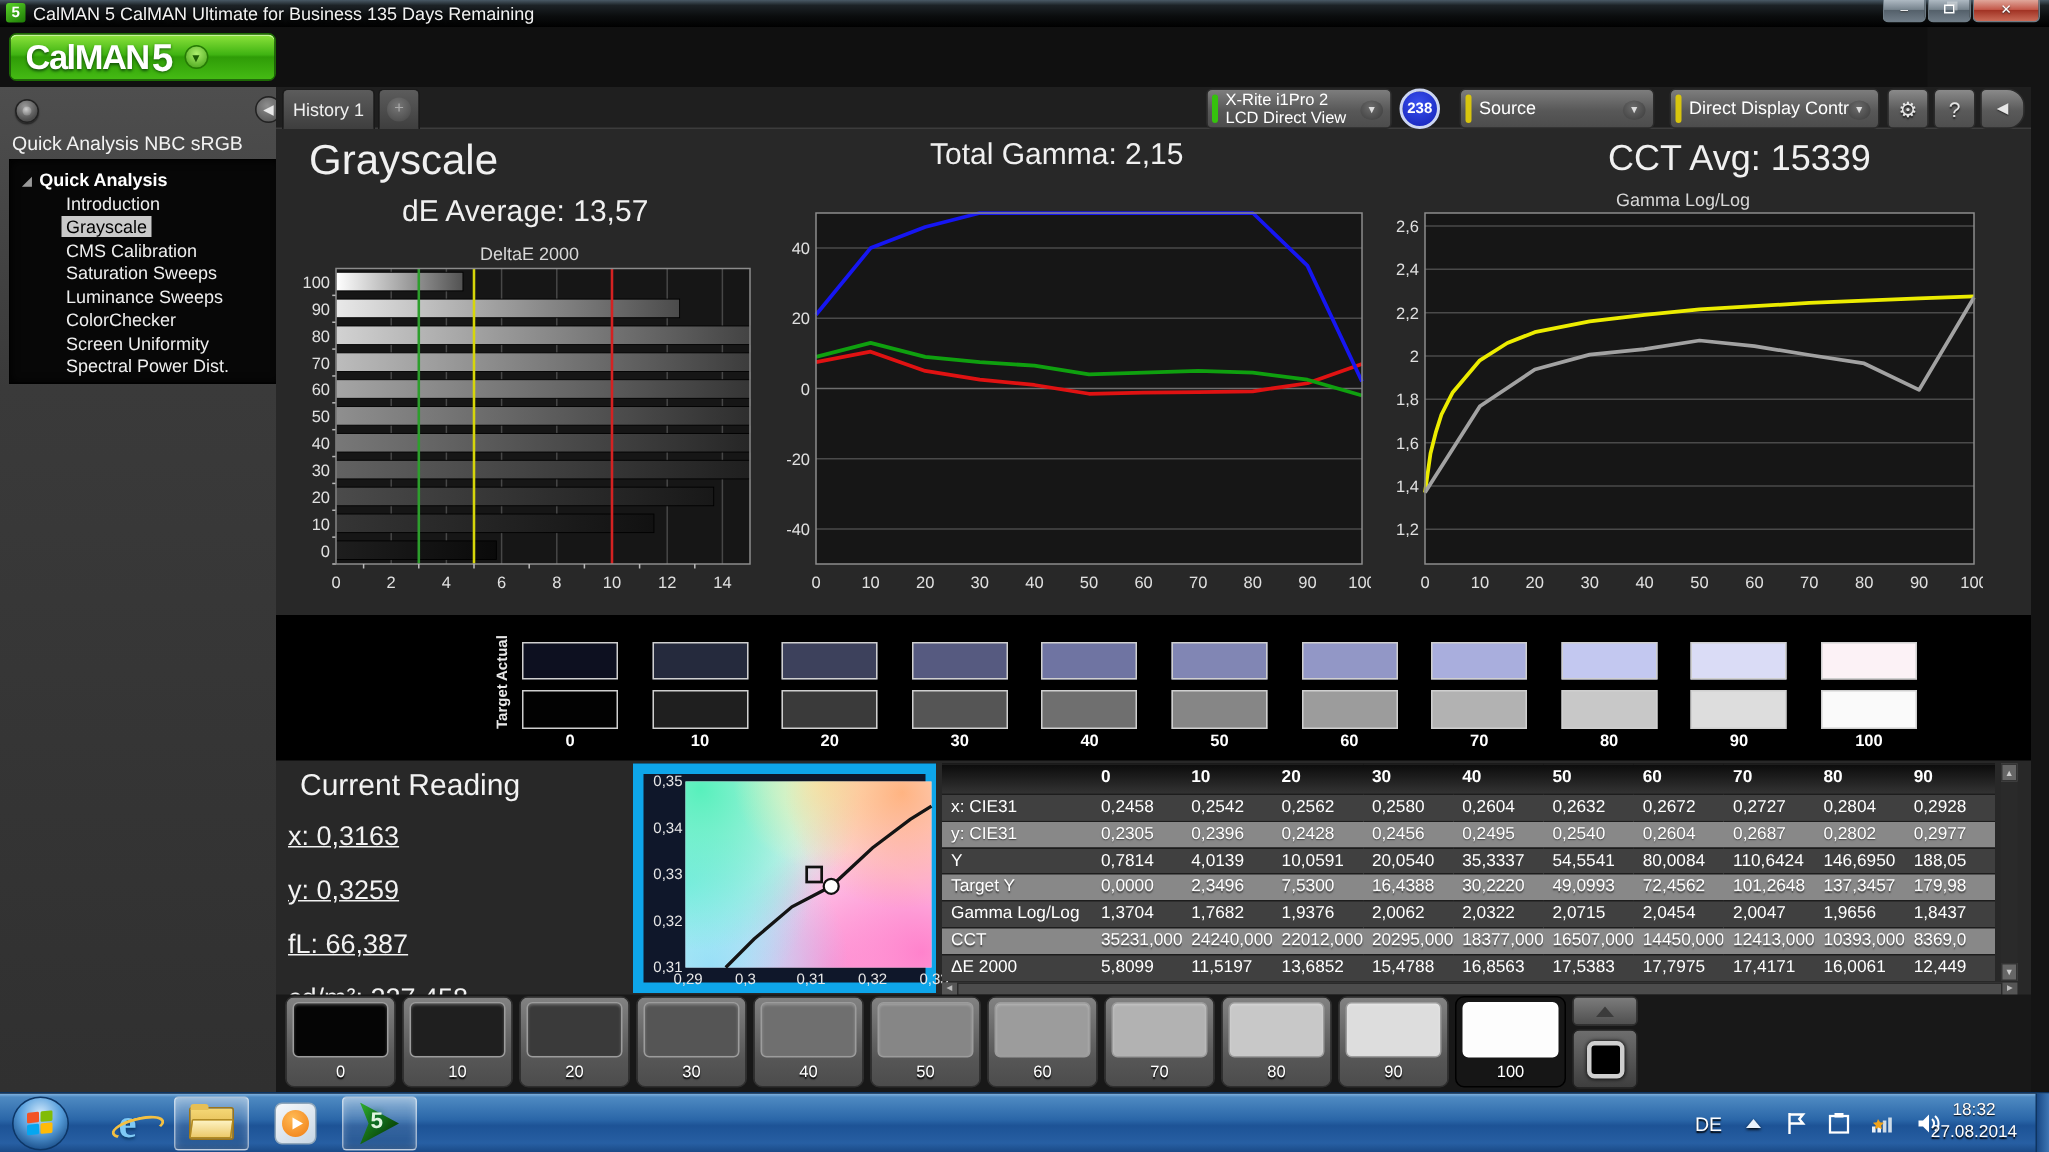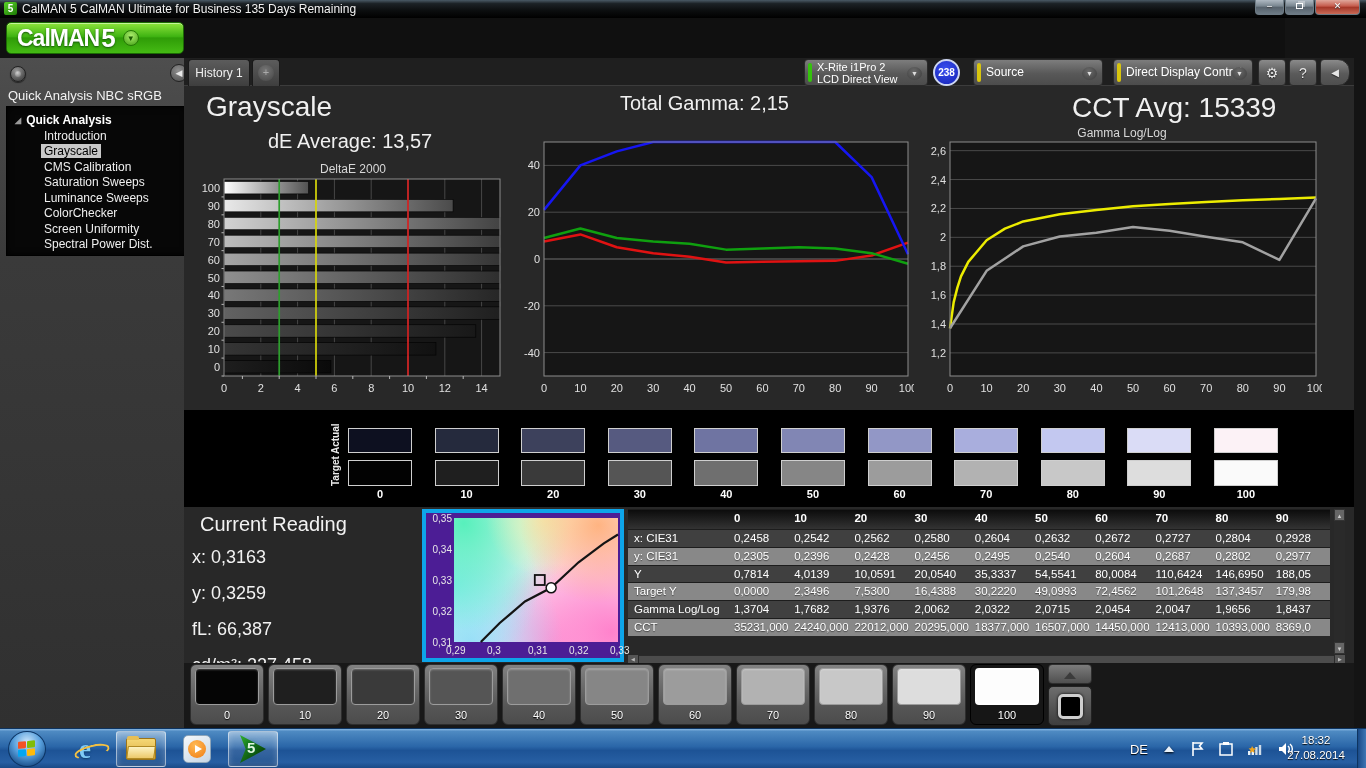--- a/index.html
+++ b/index.html
@@ -82,21 +82,21 @@
   .ddc-dd { left:929px; width:140px; }
   .sq-btn { position:absolute; top:1px; width:28px; height:27px; border-radius:4px;
     background:linear-gradient(180deg,#8a8a8a,#5a5a5a 55%,#4e4e4e); border:1px solid #2a2a2a;
     color:#e6e6e6; font-size:14px; text-align:center; line-height:26px; text-shadow:0 1px 1px #222; }
   .gear-btn { left:1074px; } .help-btn { left:1105px; }
   .clps-btn { left:1136px; width:30px; border-radius:4px 12px 12px 4px; font-size:10px; }
 
   .h-gray { position:absolute; left:22px; top:33px; font-size:28px; color:#f0f0f0; }
   .h-de { position:absolute; left:84px; top:72px; font-size:20px; color:#f0f0f0; }
   .h-tg { position:absolute; left:436px; top:34px; font-size:20px; color:#f0f0f0; }
-  .h-cct { position:absolute; left:888px; top:34px; font-size:28px; color:#f0f0f0; }
+  .h-cct { position:absolute; left:888px; top:34px; font-size:24px; color:#f0f0f0; }
   .c-title { position:absolute; font-size:12px; color:#d8d8d8; }
   .ct-de { left:16px; top:104px; width:306px; text-align:center; }
   .ct-rgb { left:338px; top:68px; width:392px; text-align:center; }
   .ct-gam { left:738px; top:68px; width:400px; text-align:center; }
   .chart-svg { position:absolute; }
   .svg-de { left:14px; top:116px; }
   .svg-rgb { left:338px; top:80px; }
   .svg-gam { left:738px; top:80px; }
 
   
@@ -106,24 +106,24 @@
   .rlab.a { top:18px; } .rlab.t { top:50px; }
   .sw-cols { position:absolute; left:164px; top:18px; width:930px; display:flex; justify-content:space-between; }
   .sw-col { width:64px; }
   .sw { height:25px; border:1px solid #cfcfcf; }
   .sw.tg { margin-top:7px; height:26px; }
   .sw-lb { margin-top:2px; text-align:center; color:#fff; font-size:11px; font-weight:bold; }
 
   
   .reading { position:absolute; left:0; top:449px; width:238px; height:156px; }
   .rd-title { position:absolute; left:16px; top:6px; font-size:20px; color:#f2f2f2; }
-  .rd-line { position:absolute; left:8px; font-size:18px; color:#f2f2f2; }
+  .rd-line { position:absolute; left:8px; font-size:18px; color:#f2f2f2;text-decoration:underline; }
 
   .cie { position:absolute; left:238px; top:451px; width:202px; height:153px;
-    background:#4c1d95; border:4px solid #0ea5e9; }
+    background:#0f172a; border:7px solid #0ea5e9; }
   .cie-plot { position:absolute; left:28px; top:5px; width:164px; height:124px;
     background:
       radial-gradient(circle at 88% 6%, rgba(255,170,110,.85), rgba(255,170,110,0) 42%),
       radial-gradient(circle at 55% 0%, rgba(250,242,170,.8), rgba(250,242,170,0) 38%),
       radial-gradient(circle at 6% 4%, rgba(80,240,185,.95), rgba(80,240,185,0) 55%),
       radial-gradient(circle at 0% 55%, rgba(135,235,240,.9), rgba(135,235,240,0) 48%),
       radial-gradient(circle at 10% 100%, rgba(150,215,250,.9), rgba(150,215,250,0) 48%),
       radial-gradient(circle at 96% 92%, rgba(255,120,200,.9), rgba(255,120,200,0) 60%),
       radial-gradient(circle at 60% 100%, rgba(255,150,215,.8), rgba(255,150,215,0) 50%),
       #fdf3f9; }
@@ -643,20 +643,33 @@
           <div>24240,0000</div>
           <div>22012,0000</div>
           <div>20295,0000</div>
           <div>18377,0000</div>
           <div>16507,0000</div>
           <div>14450,0000</div>
           <div>12413,0000</div>
           <div>10393,0000</div>
           <div>8369,0</div>
         </div>
+        <div class="trow d">
+          <div>ΔE 2000</div>
+          <div>5,8099</div>
+          <div>11,5197</div>
+          <div>13,6852</div>
+          <div>15,4788</div>
+          <div>16,8563</div>
+          <div>17,5383</div>
+          <div>17,7975</div>
+          <div>17,4171</div>
+          <div>16,0061</div>
+          <div>12,449</div>
+        </div>
       </div>
     <div class="vscroll">
       <div class="vs-btn">▲</div>
       <div class="vs-btn dn">▼</div>
     </div>
     <div class="hscroll">
       <div class="hs-btn">◀</div>
       <div class="hs-thumb"></div>
       <div class="hs-btn rt">▶</div>
     </div>

